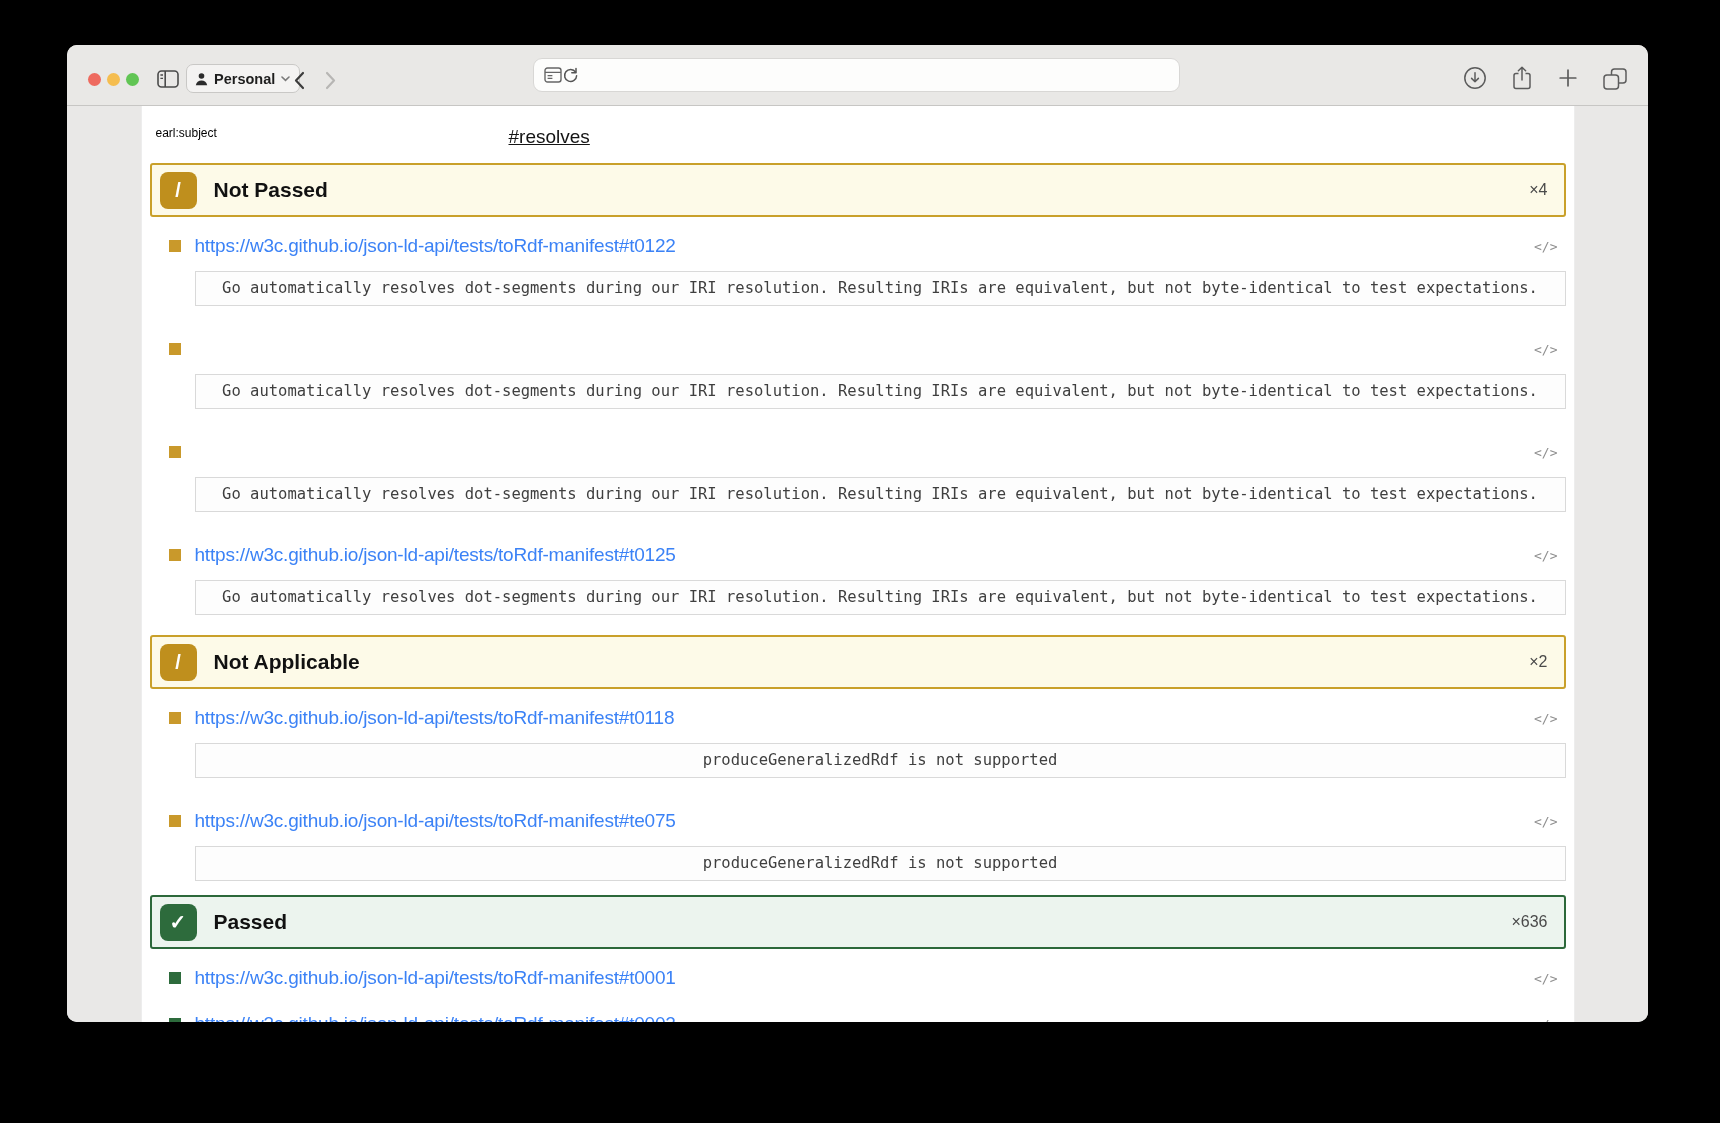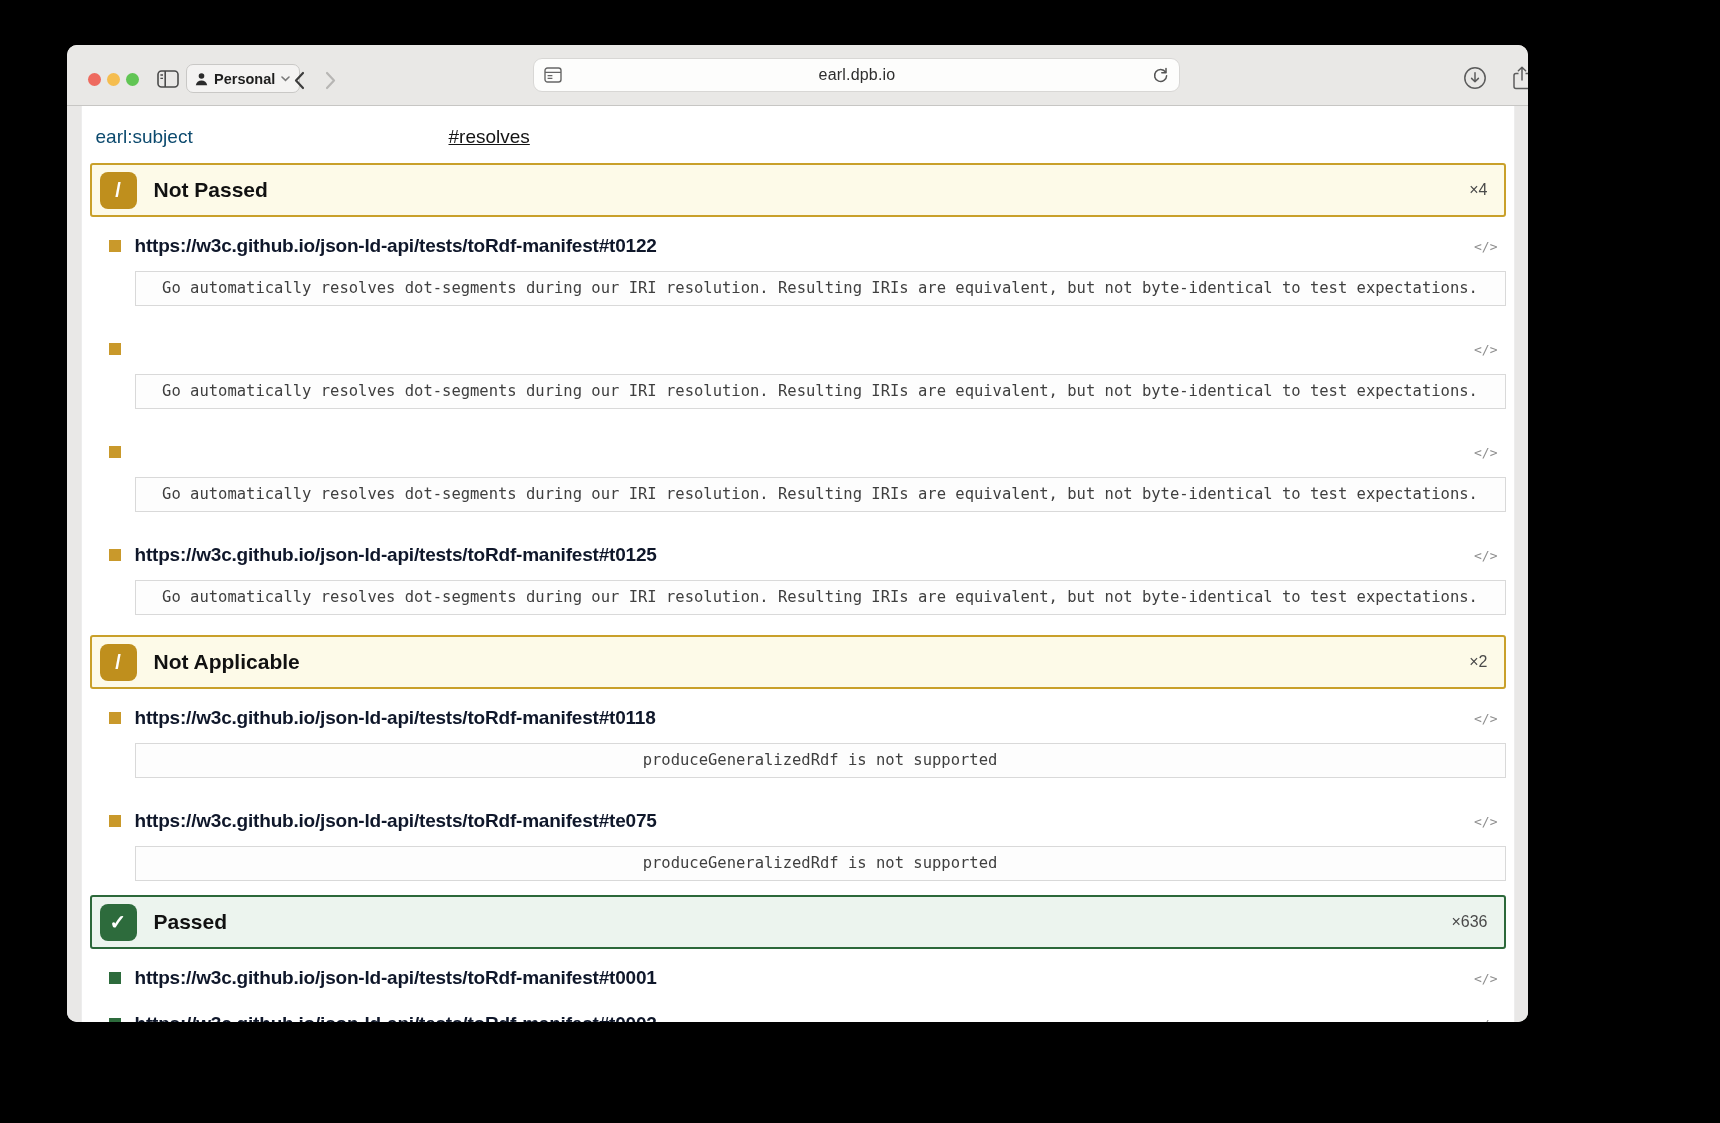--- a/index.html
+++ b/index.html
@@ -1,21 +1,21 @@
 <!DOCTYPE html>
 <html><head>
 <meta charset="utf-8">
 <style>
   html,body{margin:0;padding:0;}
   body{
     width:1720px;height:1123px;background:#000;position:relative;overflow:hidden;
     font-family:"Liberation Sans",sans-serif;
   }
   .window{
-    position:absolute;left:67px;top:45px;width:1461px;height:977px;
+    position:absolute;left:67px;top:45px;width:1581px;height:977px;
     border-radius:10px;overflow:hidden;background:#e9e8e6;
     box-shadow:0 30px 70px rgba(0,0,0,.6);
   }
   
   .toolbar{
     position:relative;height:60px;background:#e9e8e6;border-bottom:1px solid #c7c6c4;
   }
   .light{position:absolute;top:28px;width:13px;height:13px;border-radius:50%;}
   .light.red{left:21px;background:#ee6a5f;}
   .light.yellow{left:40px;background:#f5bd4f;}
@@ -46,42 +46,42 @@
   .page{
     position:absolute;top:61px;left:0;right:0;bottom:0;
     background:#e9e8e7;overflow:hidden;
   }
   .card{
     width:1434px;margin:0 auto;min-height:100%;background:#fff;
     padding:0 8px;box-sizing:border-box;
     border-left:1px solid rgba(0,0,0,.07);border-right:1px solid rgba(0,0,0,.07);
   }
   .subject-row{height:57px;box-sizing:border-box;padding:20px 6px 0;display:flex;}
-  .prop{width:353px;font-size:19px;color:#0c4a6e;}
+  .prop{width:353px;font-size:12px;color:#000000;}
   .subj-link{font-size:19px;color:#141414;text-decoration:underline;cursor:pointer;}
   .sec{
     height:54px;box-sizing:border-box;border:2px solid;border-radius:3px;
     display:flex;align-items:center;padding:0 16px 0 8px;
   }
   .sec.warn{border-color:#c9a02a;background:#fdfae8;}
   .sec.pass{border-color:#2c683a;background:#ecf4ee;}
   .badge{
     width:37px;height:37px;border-radius:8px;color:#fff;
     display:flex;align-items:center;justify-content:center;
     font-size:20px;font-weight:700;
   }
   .warn .badge{background:#bf8f1d;}
   .pass .badge{background:#2d6b3c;}
   .sec-title{margin-left:17px;font-size:21px;font-weight:700;color:#111;}
   .sec-count{margin-left:auto;font-size:16px;color:#4a4a4a;}
   .item{display:flex;align-items:center;height:26px;}
   .bullet{width:12px;height:12px;margin-left:19px;flex:0 0 auto;}
   .bullet.w{background:#c9992b;}
   .bullet.g{background:#2d6b3c;}
-  .item-url{margin-left:14px;font-size:19px;font-weight:700;color:#0f172a;letter-spacing:-.2px;}
+  .item-url{margin-left:14px;font-size:19px;font-weight:400;color:#3b82f6;letter-spacing:-.2px;}
   .code-icon{
     margin-left:auto;margin-right:8px;font-family:"DejaVu Sans Mono",monospace;
     font-size:13px;color:#8f8f8f;cursor:pointer;
   }
   .desc{
     margin:12px 0 0 45px;padding:7px 12px;box-sizing:border-box;
     border:1px solid #d9d9d9;background:#fdfdfd;
     font-family:"DejaVu Sans Mono",monospace;font-size:15.5px;line-height:19px;color:#3f3f3f;text-align:center;
   }.mt14{margin-top:14px}.mt16{margin-top:16px}
   .mt20{margin-top:20px}.mt30{margin-top:30px}
@@ -134,21 +134,20 @@
 
     <div class="urlbar">
       <span>
         <svg width="18" height="16" viewBox="0 0 18 16">
           <rect x="1" y="1" width="16" height="14" rx="2.5" fill="none" stroke="#666" stroke-width="1.4"></rect>
           <line x1="1" y1="5.4" x2="17" y2="5.4" stroke="#666" stroke-width="1.4"></line>
           <line x1="3.6" y1="8.6" x2="8.4" y2="8.6" stroke="#666" stroke-width="1.3"></line>
           <line x1="3.6" y1="11.4" x2="8.4" y2="11.4" stroke="#666" stroke-width="1.3"></line>
         </svg>
       </span>
-      <span class="url-text">earl.dpb.io</span>
       <span>
         <svg width="17" height="17" viewBox="0 0 17 17">
           <path d="M13.6 5.2A6 6 0 1 0 14.6 8.7" fill="none" stroke="#555" stroke-width="1.5" stroke-linecap="round"></path>
           <path d="M14 1.6v4.2h-4.2" fill="none" stroke="#555" stroke-width="1.5" stroke-linecap="round" stroke-linejoin="round"></path>
         </svg>
       </span>
     </div>
 
     <span class="tb-abs icon-dl">
       <svg width="24" height="24" viewBox="0 0 24 24">

